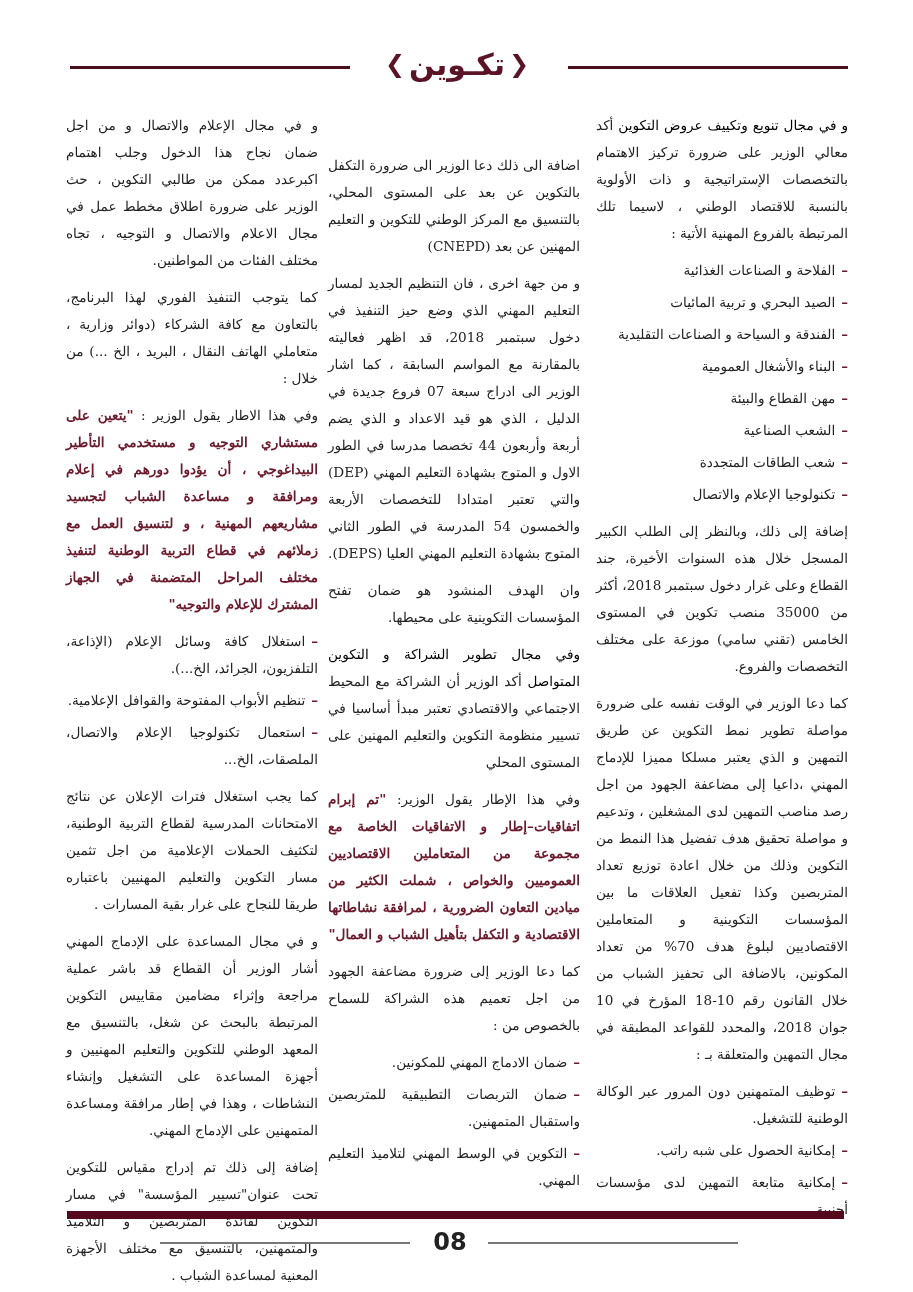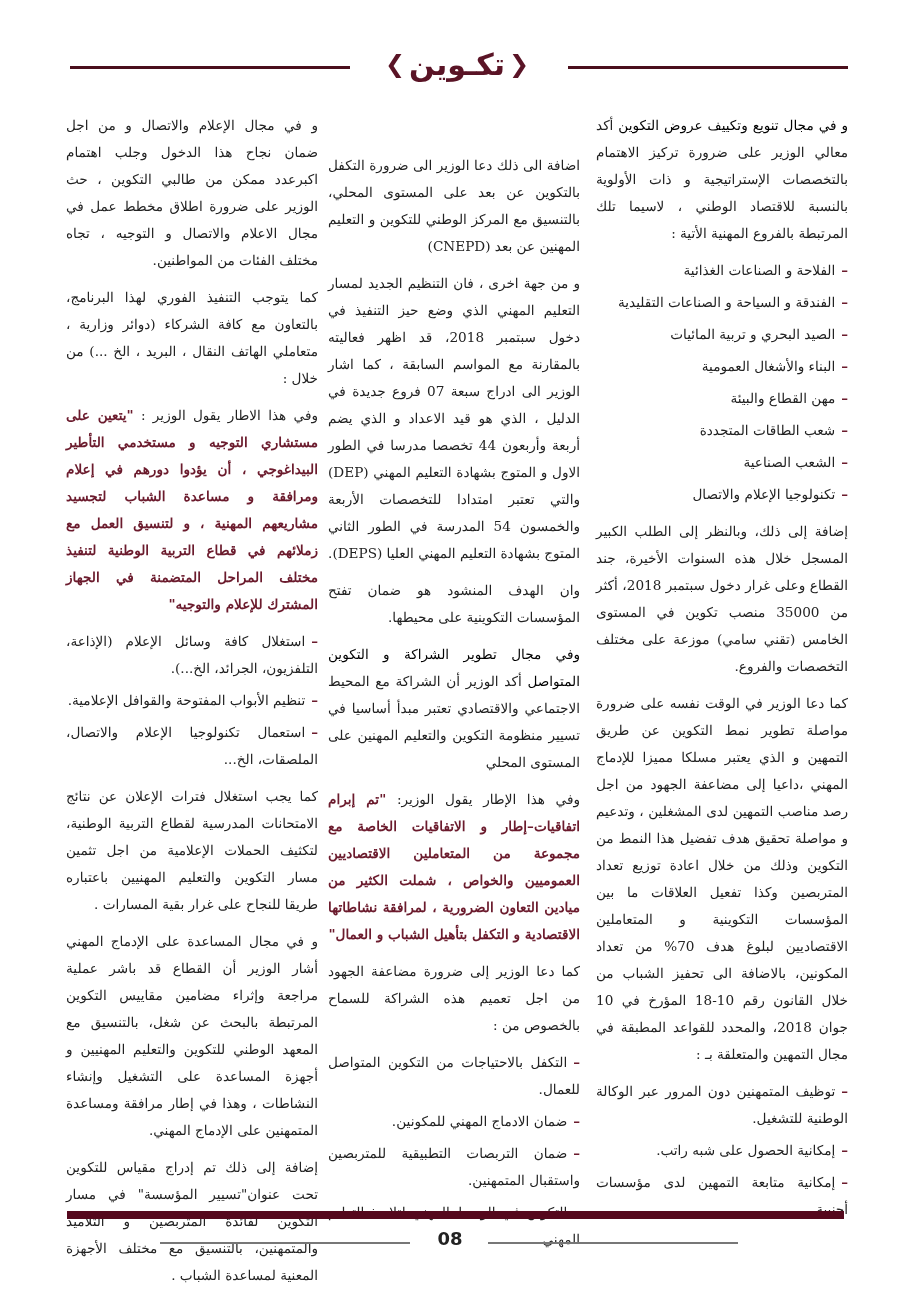--- a/index.html
+++ b/index.html
@@ -33,21 +33,21 @@
   .accent { color: #000000; }
   .quote { color: #6b1b2d; font-weight: bold; }
   .bold { font-weight: normal; }
 
   .footer-bar { position: absolute; top: 1211px; left: 67px; width: 777px; height: 8px; background: #55081d; }
   .pline { position: absolute; top: 1242px; height: 2px; background: #777; }
   .pline.left { left: 125px; width: 174px; }
   .pline.right { left: 333px; width: 175px; }
   .pagenum {
     position: absolute; top: 1228px; left: 425px; width: 50px; text-align: center;
-    font-family: "DejaVu Sans", sans-serif; font-weight: bold; font-size: 18px; color: #222;
+    font-family: "DejaVu Sans", sans-serif; font-weight: bold; font-size: 24px; color: #222;
   }
 </style>
 </head>
 <body>
 
 <div class="header"></div>
 <div class="hline left"></div>
 <div class="title">
   <span class="orn">❮</span>
   <span>تكـوين</span>
@@ -56,26 +56,26 @@
 <div class="hline right"></div>
 
 <div class="columns">
 
   <div class="col right">
     <p>
       <span class="accent">و في مجال تنويع وتكييف عروض التكوين</span><span> أكد معالي  الوزير على ضرورة تركيز الاهتمام بالتخصصات الإستراتيجية و ذات الأولوية بالنسبة للاقتصاد الوطني ، لاسيما تلك المرتبطة بالفروع المهنية الأتية :</span>
     </p>
     <ul>
       <li><span class="dash">–</span><span>الفلاحة و الصناعات الغذائية</span></li>
+      <li><span class="dash">–</span><span>الصيد البحري و تربية المائيات</span></li>
       <li><span class="dash">–</span><span>الفندقة و السياحة و الصناعات التقليدية</span></li>
-      <li><span class="dash">–</span><span>الصيد البحري و تربية المائيات</span></li>
       <li><span class="dash">–</span><span>البناء والأشغال العمومية</span></li>
       <li><span class="dash">–</span><span>مهن القطاع والبيئة</span></li>
+      <li><span class="dash">–</span><span>الشعب الصناعية</span></li>
       <li><span class="dash">–</span><span>شعب الطاقات المتجددة</span></li>
-      <li><span class="dash">–</span><span>الشعب الصناعية</span></li>
       <li><span class="dash">–</span><span>تكنولوجيا الإعلام والاتصال</span></li>
     </ul>
     <p>
       <span>إضافة إلى ذلك، وبالنظر إلى الطلب الكبير المسجل خلال هذه السنوات الأخيرة، جند القطاع وعلى غرار دخول سبتمبر 2018، أكثر من 35000 منصب تكوين في المستوى الخامس </span><span class="bold">(تقني سامي)</span><span> موزعة على مختلف التخصصات والفروع.</span>
     </p>
     <p>كما دعا الوزير في الوقت نفسه على ضرورة مواصلة تطوير نمط التكوين عن طريق التمهين و الذي يعتبر مسلكا مميزا للإدماج المهني ،داعيا إلى مضاعفة الجهود من اجل رصد مناصب التمهين لدى المشغلين ، وتدعيم و مواصلة تحقيق هدف تفضيل هذا النمط من التكوين وذلك من خلال اعادة توزيع تعداد المتربصين وكذا تفعيل العلاقات ما بين المؤسسات التكوينية و المتعاملين الاقتصاديين لبلوغ هدف 70% من تعداد المكونين، بالاضافة الى تحفيز الشباب من خلال القانون رقم 10-18 المؤرخ في 10 جوان 2018، والمحدد للقواعد المطبقة في مجال التمهين والمتعلقة بـ :</p>
     <ul>
       <li><span class="dash">–</span><span>توظيف المتمهنين دون المرور عبر الوكالة الوطنية للتشغيل.</span></li>
       <li><span class="dash">–</span><span>إمكانية الحصول على شبه راتب.</span></li>
       <li><span class="dash">–</span><span>إمكانية متابعة التمهين لدى مؤسسات أجنبية .</span></li>
@@ -87,21 +87,20 @@
     <p>و من جهة اخرى ، فان التنظيم الجديد لمسار التعليم المهني الذي وضع حيز التنفيذ في دخول سبتمبر 2018، قد اظهر فعاليته بالمقارنة مع المواسم السابقة ، كما اشار الوزير الى ادراج سبعة 07 فروع جديدة في الدليل ، الذي هو قيد الاعداد و الذي يضم  أربعة وأربعون 44 تخصصا مدرسا في الطور الاول و المتوج بشهادة التعليم المهني (DEP) والتي تعتبر امتدادا للتخصصات الأربعة والخمسون 54  المدرسة في الطور الثاني المتوج بشهادة التعليم المهني العليا (DEPS).</p>
     <p>وان الهدف المنشود هو ضمان تفتح المؤسسات التكوينية على محيطها.</p>
     <p>
       <span class="accent">وفي مجال تطوير الشراكة و التكوين المتواصل</span><span> أكد الوزير أن الشراكة مع المحيط الاجتماعي والاقتصادي تعتبر مبدأ أساسيا في تسيير منظومة التكوين والتعليم المهنين على المستوى المحلي</span>
     </p>
     <p>
       <span>وفي هذا الإطار يقول الوزير: </span><span class="quote">"تم إبرام اتفاقيات–إطار و الاتفاقيات الخاصة مع مجموعة من المتعاملين الاقتصاديين العموميين والخواص ، شملت الكثير من ميادين التعاون الضرورية ، لمرافقة نشاطاتها الاقتصادية و التكفل بتأهيل الشباب و العمال"</span>
     </p>
     <p>كما دعا الوزير إلى ضرورة مضاعفة الجهود من اجل تعميم هذه الشراكة للسماح بالخصوص من :</p>
     <ul>
-      <li><span class="dash">–</span><span>التكفل بالاحتياجات من التكوين المتواصل للعمال.</span></li>
       <li><span class="dash">–</span><span>ضمان الادماج المهني للمكونين.</span></li>
       <li><span class="dash">–</span><span>ضمان التربصات التطبيقية للمتربصين واستقبال المتمهنين.</span></li>
       <li><span class="dash">–</span><span>التكوين في الوسط المهني لتلاميذ التعليم المهني.</span></li>
     </ul>
   </div>
 
   <div class="col left">
     <p>و في مجال الإعلام والاتصال و من اجل ضمان نجاح هذا الدخول  وجلب اهتمام اكبرعدد ممكن من طالبي التكوين ، حث الوزير على ضرورة اطلاق مخطط عمل في مجال الاعلام والاتصال و التوجيه ، تجاه مختلف الفئات من المواطنين.</p>
     <p>كما يتوجب التنفيذ الفوري لهذا البرنامج، بالتعاون مع كافة الشركاء (دوائر وزارية ، متعاملي الهاتف النقال ، البريد ، الخ ...) من خلال :</p>
     <p>

